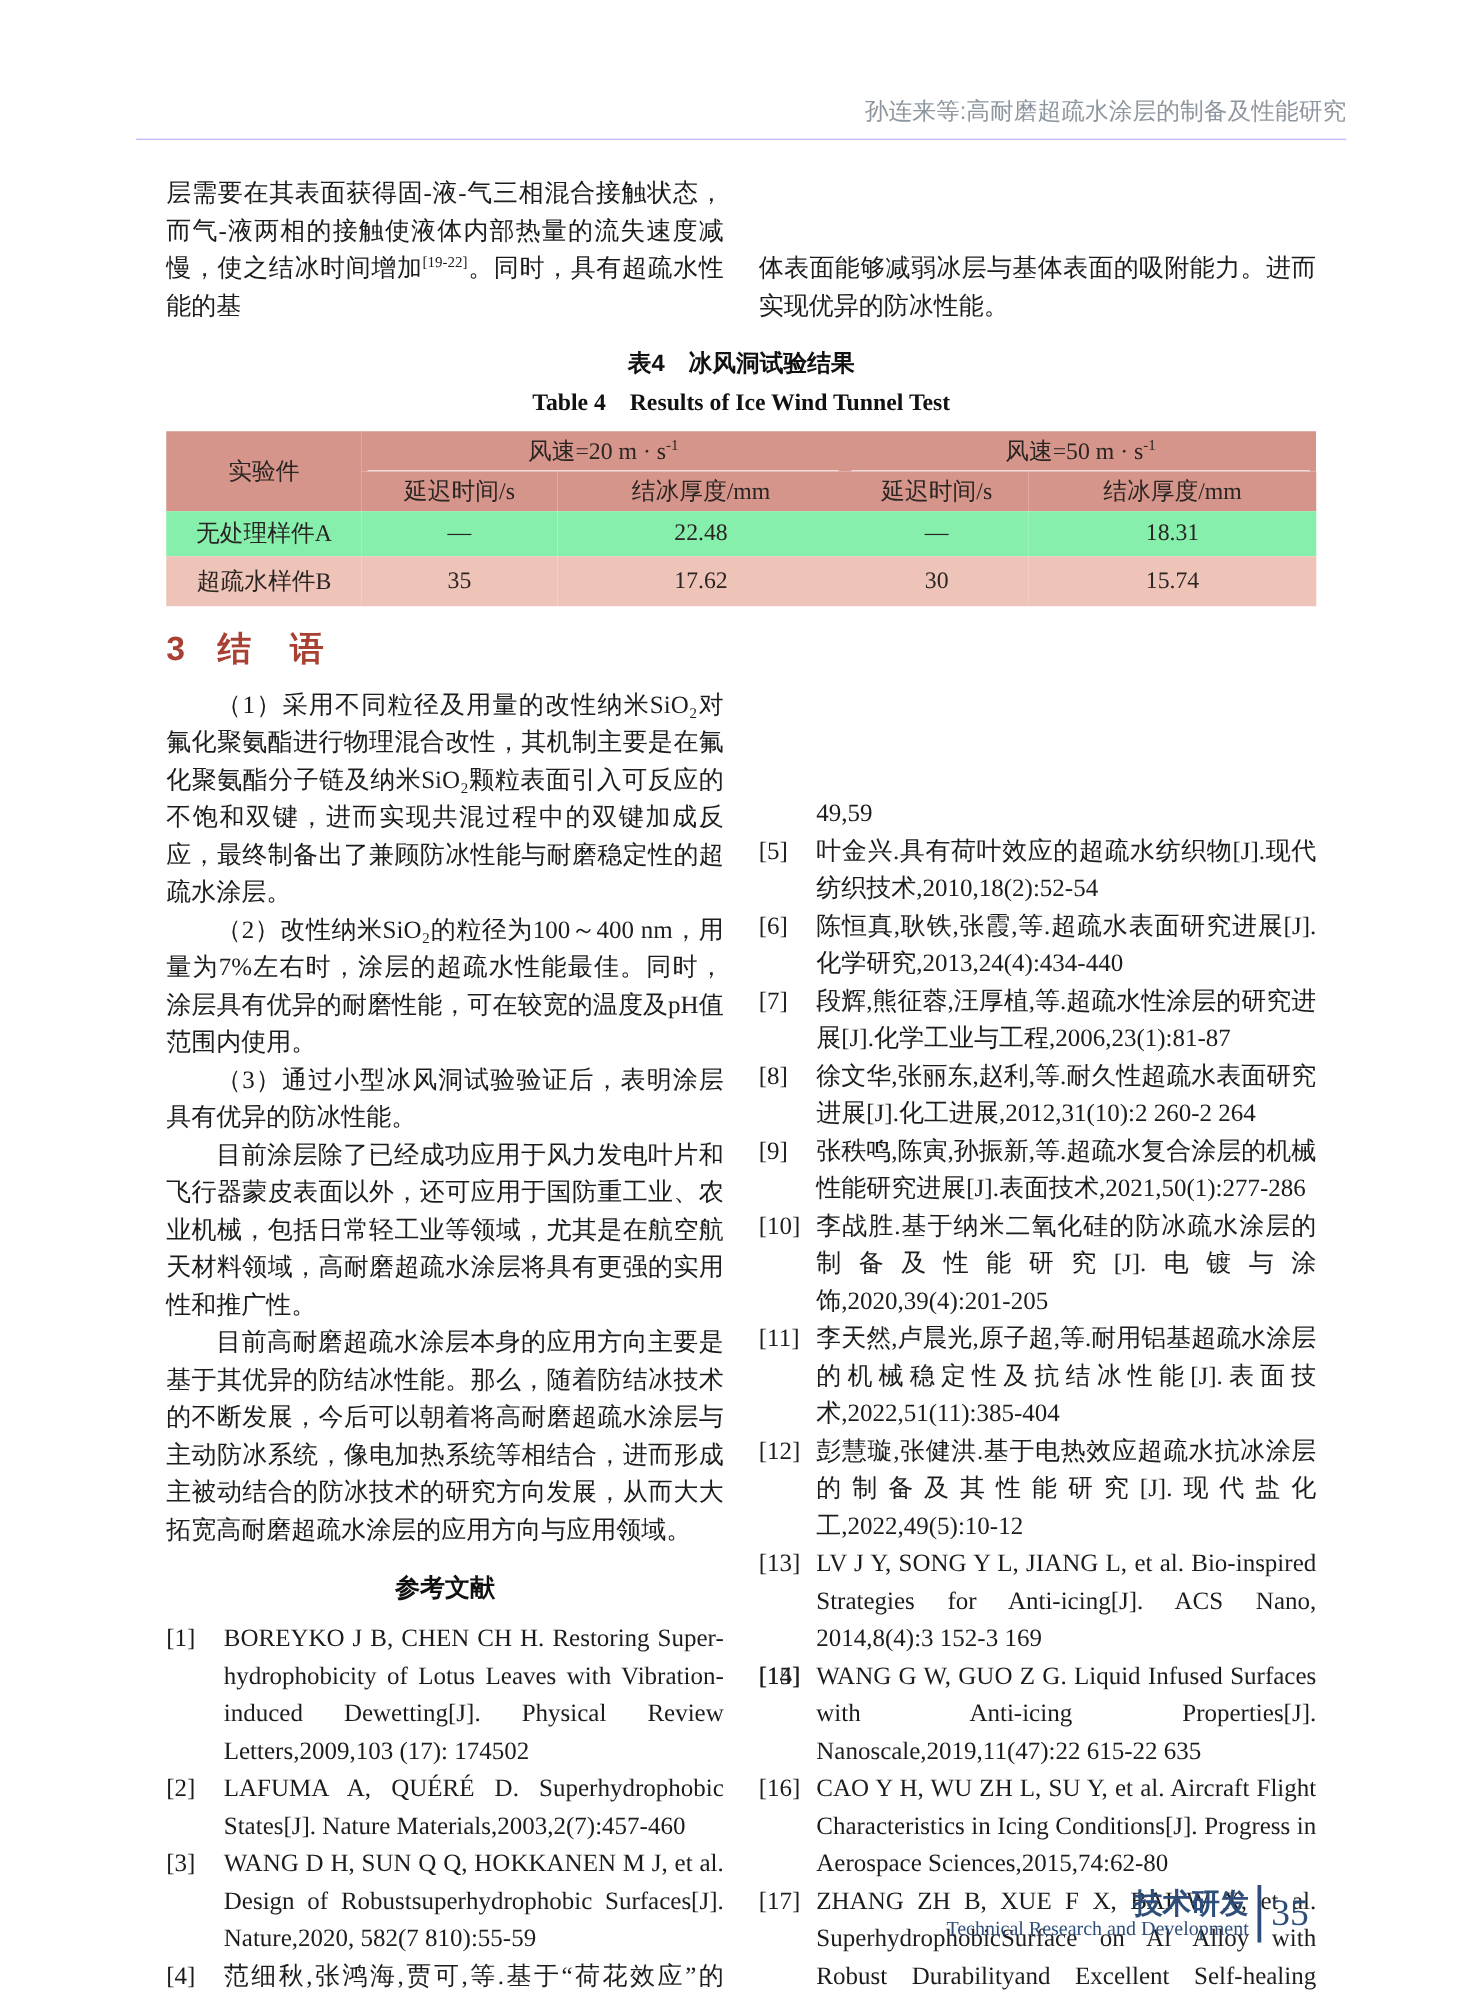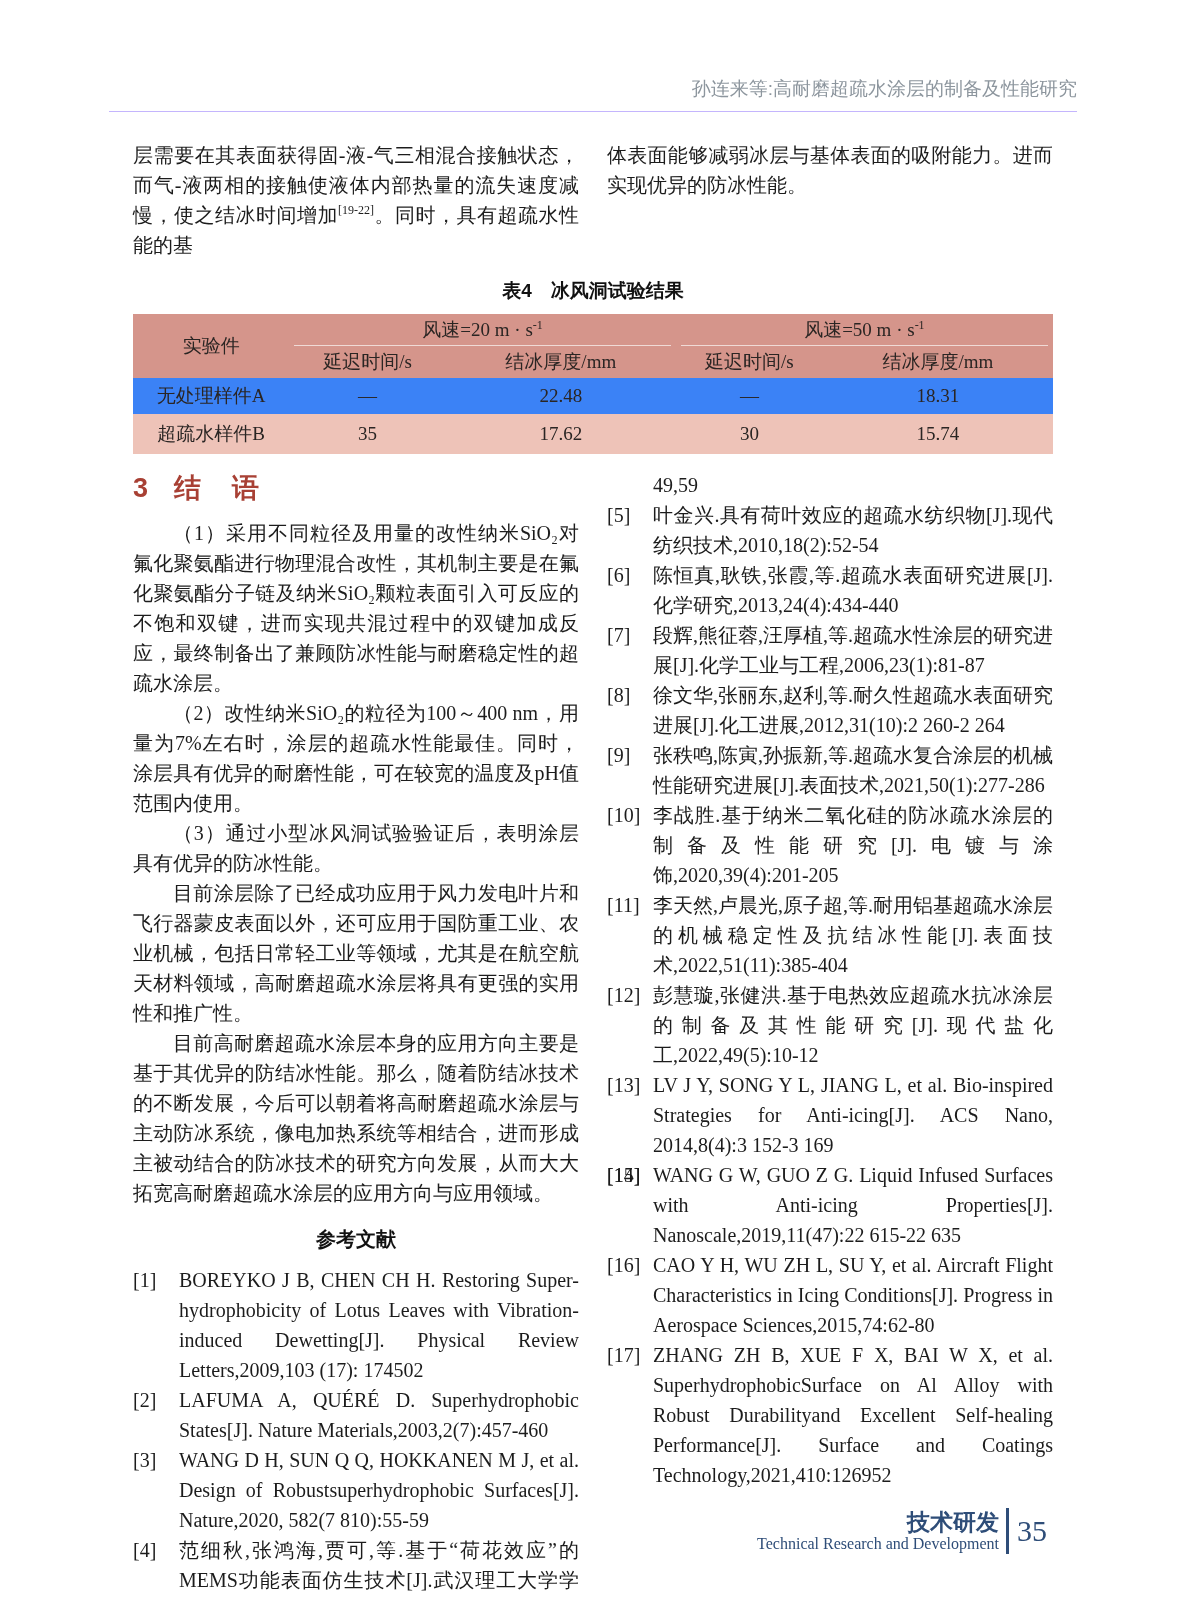--- a/index.html
+++ b/index.html
@@ -17,21 +17,21 @@
   .running-head{
     text-align:right;
     font-family:"Liberation Sans","DejaVu Sans",sans-serif;
     font-size:19px;
     color:#8d969e;
     padding-bottom:9px;
     border-bottom:1px solid #c4b5fd;
     margin:0 -24px;
   }
   
-  .columns{display:flex;gap:28px;}
+  .columns{display:flex;gap:28px;align-items:flex-end;}
   .col{width:446px;box-sizing:border-box;}
   
   .intro{margin-top:28px;}
   .intro p{
     margin:0;font-size:20px;line-height:30px;text-align:justify;
   }
   sup.cite{font-size:12px;line-height:0;}
   
   .table-block{margin-top:18px;}
   .cap-zh{
@@ -50,21 +50,21 @@
   }
   table.results thead th{background:#d5958b;height:32px;}
   th.group{position:relative;}
   th.group::after{
     content:"";position:absolute;left:5px;right:5px;bottom:0;
     border-bottom:1px solid rgba(255,255,255,0.65);
   }
   th.group sup,th.spec,
   table.results td{color:#2a2523;}
   th.group sup{font-size:12px;}
-  tr.row-a td{height:36px;background:#3b82f6;}
+  tr.row-a td{height:36px;background:#86efac;}
   tr.row-b td{height:40px;background:#eec3b8;}
   td.name{text-align:left;padding-left:24px;}
   
   .main{margin-top:16px;}
   h2.sec{
     margin:0 0 12px 0;
     font-family:"Liberation Sans","DejaVu Sans",sans-serif;
     font-size:27px;font-weight:bold;color:#a84034;
     letter-spacing:2px;
   }
@@ -110,20 +110,21 @@
     <span>孙连来等:高耐磨超疏水涂层的制备及性能研究</span>
   </div>
 
   <div class="columns intro">
     <p class="col"><span>层需要在其表面获得固-液-气三相混合接触状态，而气-液两相的接触使液体内部热量的流失速度减慢，使之结冰时间增加</span><sup class="cite">[19-22]</sup><span>。同时，具有超疏水性能的基</span></p>
     <p class="col">体表面能够减弱冰层与基体表面的吸附能力。进而实现优异的防冰性能。</p>
   </div>
 
   <div class="table-block">
     <div class="cap-zh">表4　冰风洞试验结果</div>
+    <div class="cap-en">Table 4　Results of Ice Wind Tunnel Test</div>
     <table class="results">
       <colgroup>
         <col style="width:17%">
           <col style="width:17%">
           <col style="width:25%">
           <col style="width:16%">
           <col style="width:25%">
       </colgroup>
       <thead>
         <tr>

